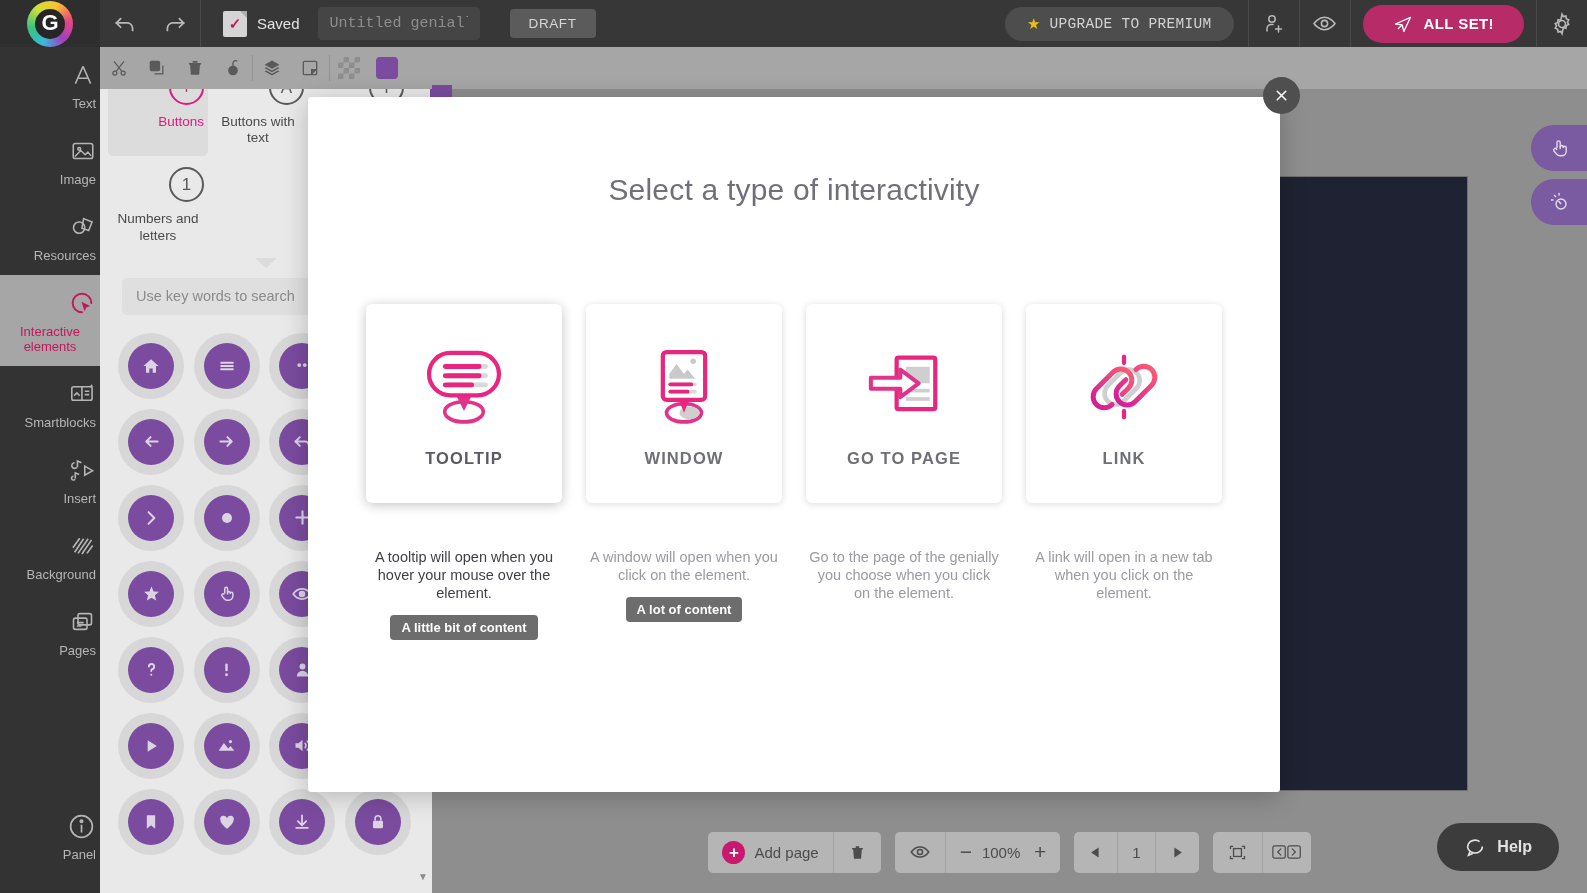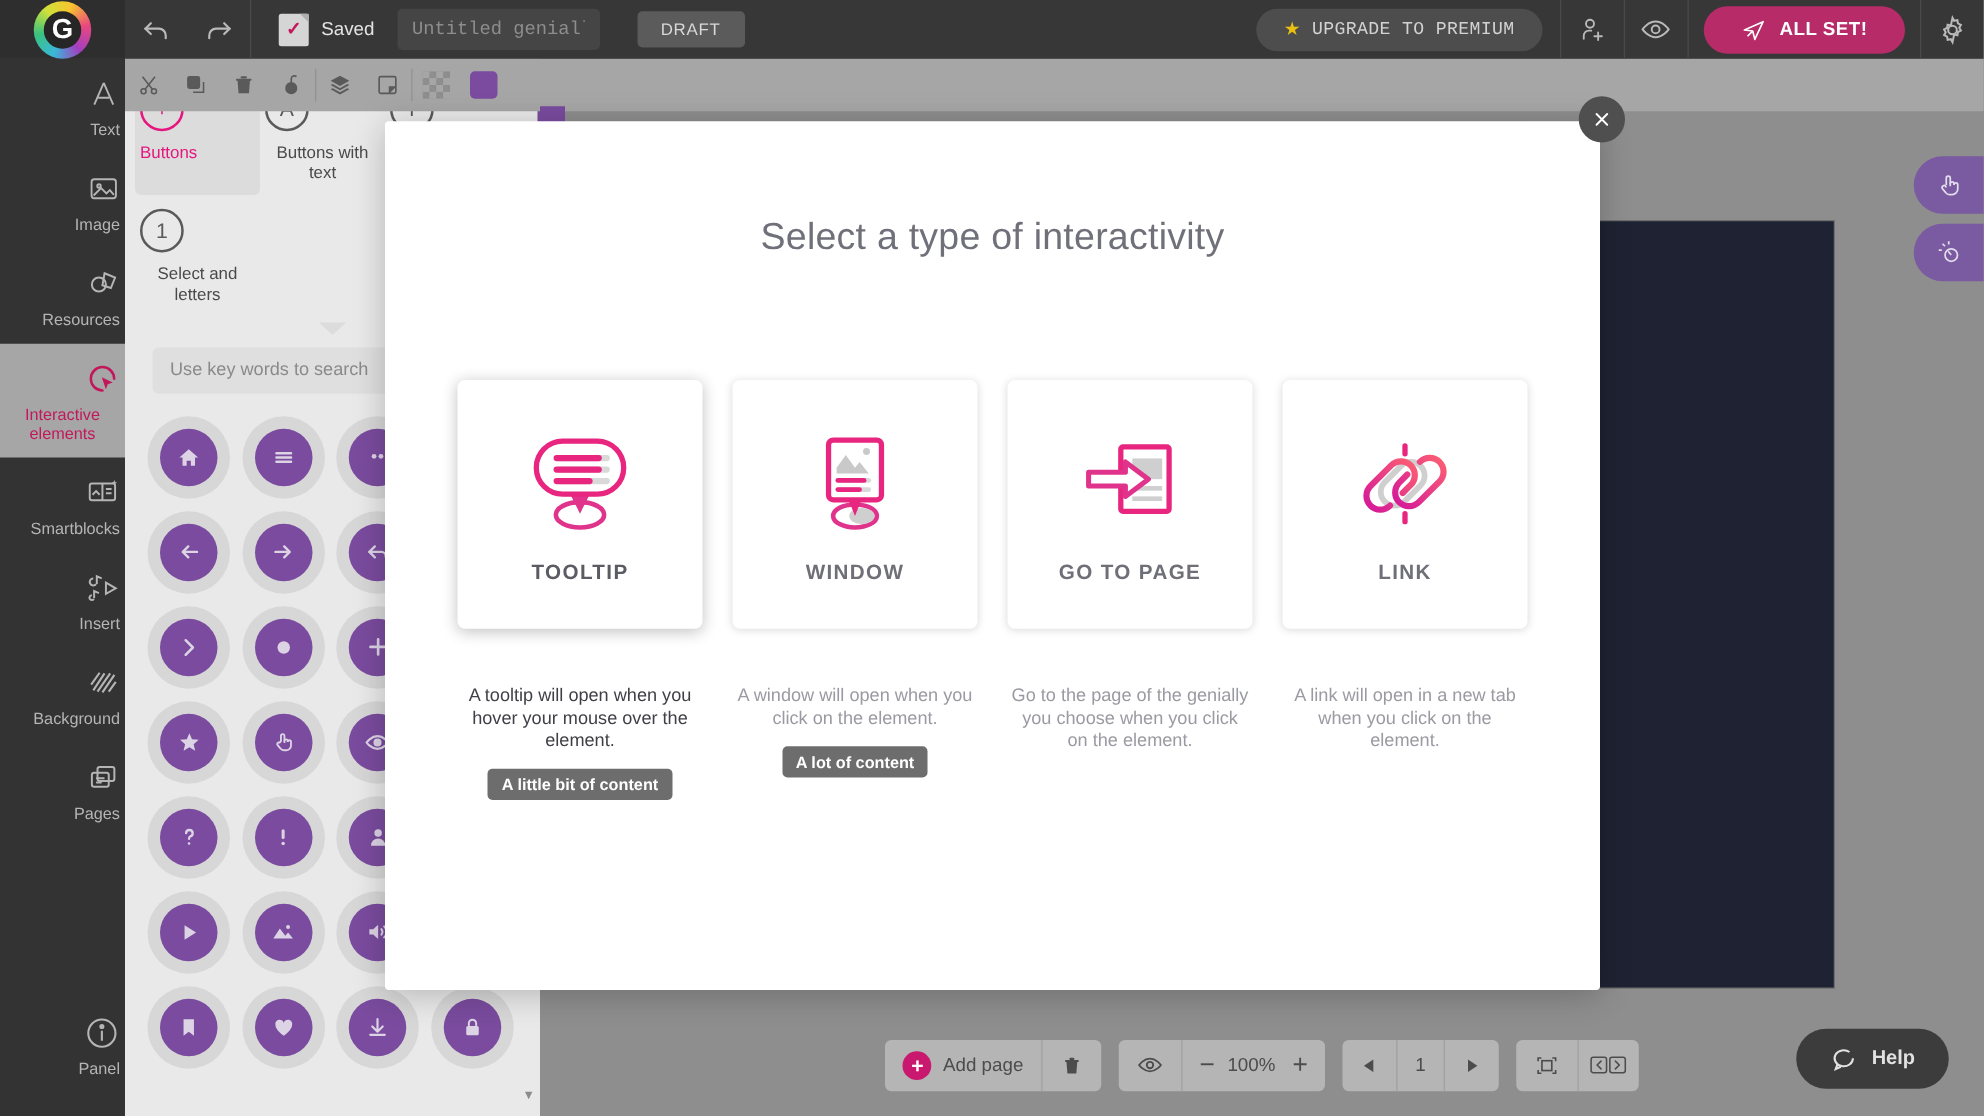--- a/index.html
+++ b/index.html
@@ -94,21 +94,21 @@
   .side-item.panel-item { padding-bottom: 30px; }
 
   
   .panel {
     position: absolute; top: 47px; left: 100px; width: 332px; height: 846px;
     background: #e9e9e9; z-index: 12;
   }
   .panel-tabs { display: flex; flex-wrap: wrap; padding: 12px 8px 0; }
   .panel-tab {
     width: 100px; padding: 11px 4px 10px; display: flex; flex-direction: column;
-    align-items: flex-start; gap: 9px; cursor: pointer; border-radius: 5px;
+    align-items: flex-end; gap: 9px; cursor: pointer; border-radius: 5px;
   }
   .panel-tab.active { background: #dcdcdc; }
   .ptab-circle {
     width: 35px; height: 35px; border-radius: 50%; border: 2px solid #5a5a5a;
     display: flex; align-items: center; justify-content: center;
     color: #5a5a5a; font-size: 17px;
   }
   .panel-tab.active .ptab-circle { border-color: #e5177f; color: #e5177f; }
   .ptab-label { font-size: 13.5px; color: #4a4a4a; text-align: center; line-height: 1.2; }
   .panel-tab.active .ptab-label { color: #e5177f; }
@@ -456,21 +456,21 @@
       <div class="panel-tab">
         <span class="ptab-circle">A</span>
         <span class="ptab-label">Buttons with text</span>
       </div>
       <div class="panel-tab">
         <span class="ptab-circle">f</span>
         <span class="ptab-label">Social networks</span>
       </div>
       <div class="panel-tab">
         <span class="ptab-circle">1</span>
-        <span class="ptab-label">Select and letters</span>
+        <span class="ptab-label">Numbers and letters</span>
       </div>
     </div>
     <div class="panel-caret"></div>
     <div class="search-wrap">
       <input class="search-input" value="" placeholder="Use key words to search" style="">
     </div>
     <div class="btn-grid">
 
       <div class="btn-cell">
           <span class="btn-inner">

